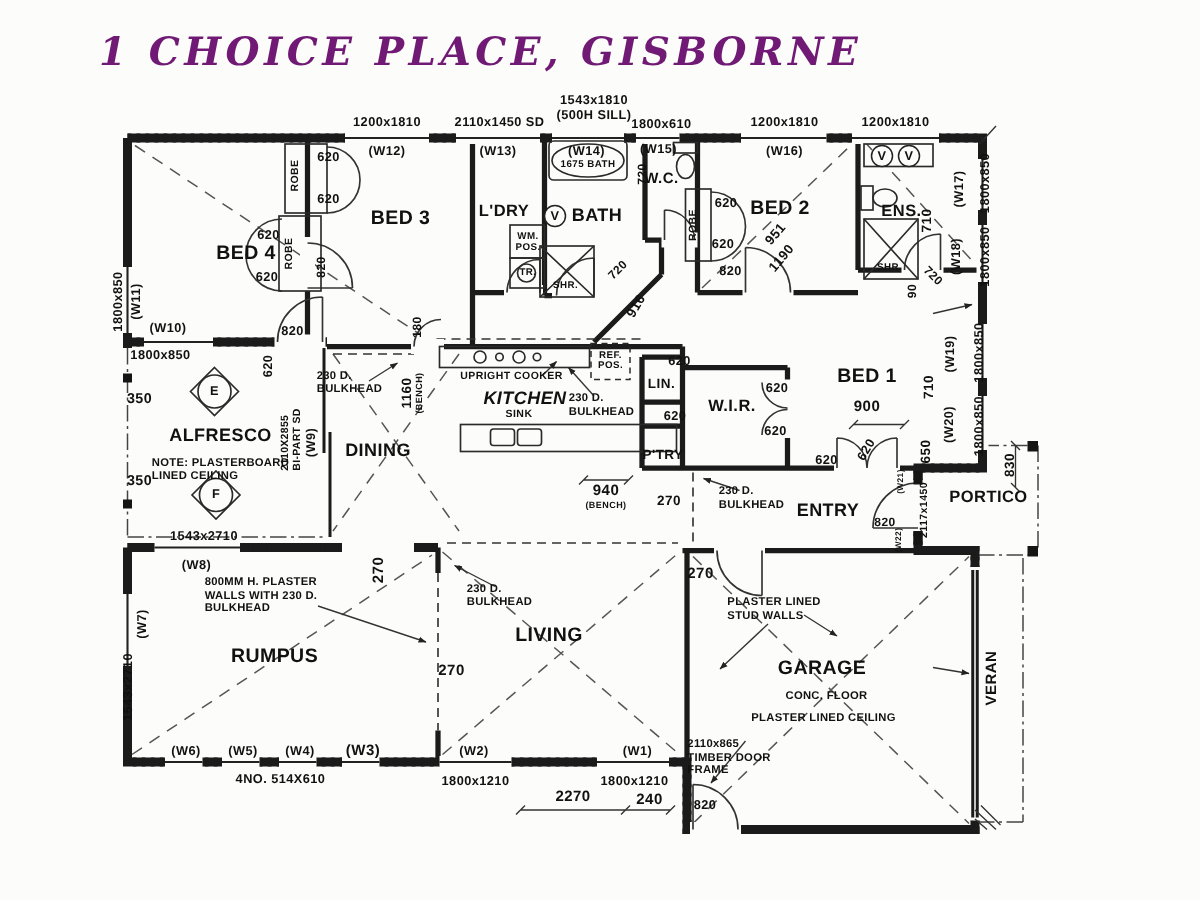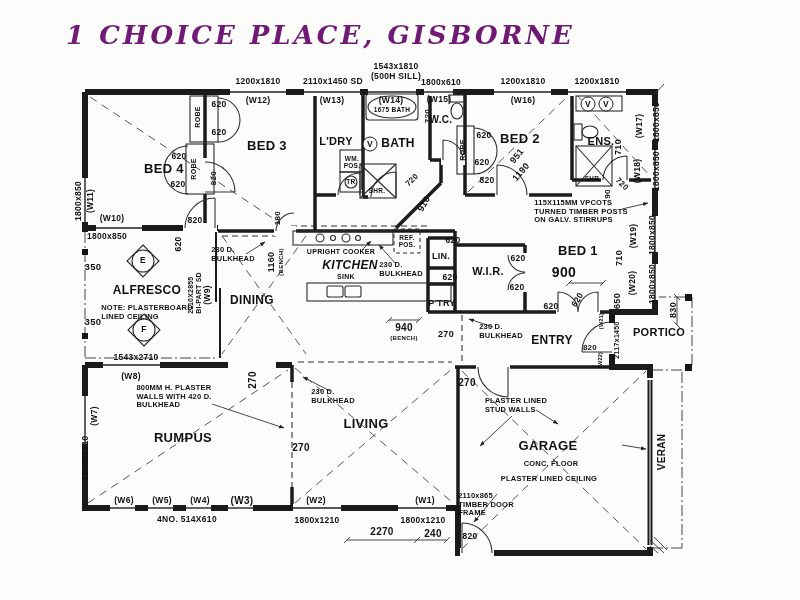--- a/index.html
+++ b/index.html
@@ -319,21 +319,21 @@
         <div class="lbl" style="left: 657px; top: 171px; font-size: 8.5px; transform: translate(-50%, -50%) rotate(-90deg);">1800x850</div>
         <div class="lbl" style="left: 653px; top: 235px; font-size: 8.5px; transform: translate(-50%, -50%) rotate(-90deg);">1800x850</div>
         <div class="lbl" style="left: 653px; top: 284px; font-size: 8.5px; transform: translate(-50%, -50%) rotate(-90deg);">1800x850</div>
         <div class="lbl" style="left: 618px; top: 147px; font-size: 9px; transform: translate(-50%, -50%) rotate(-90deg);">710</div>
         <div class="lbl" style="left: 619px; top: 258px; font-size: 9px; transform: translate(-50%, -50%) rotate(-90deg);">710</div>
         <div class="lbl" style="left: 617px; top: 301px; font-size: 9px; transform: translate(-50%, -50%) rotate(-90deg);">650</div>
         <div class="lbl" style="left: 608px; top: 194px; font-size: 8px; transform: translate(-50%, -50%) rotate(-90deg);">90</div>
         <div class="lbl" style="left: 622px; top: 184px; font-size: 8px; transform: translate(-50%, -50%) rotate(45deg);">720</div>
         <div class="lbl" style="left: 673px; top: 310px; font-size: 9px; transform: translate(-50%, -50%) rotate(-90deg);">830</div>
         <div class="lbl" style="left: 617px; top: 340px; font-size: 7px; transform: translate(-50%, -50%) rotate(-90deg);">2117x1450</div>
-        <div class="lbl" style="left: 564px; top: 272px; font-size: 14px; transform: translate(-50%, -50%) rotate(0deg);">900</div>
+        <div class="lbl" style="left: 578px; top: 272px; font-size: 10px; transform: translate(-50%, -50%) rotate(0deg);">900</div>
         <div class="lbl" style="left: 517px; top: 156px; font-size: 9px; transform: translate(-50%, -50%) rotate(-50deg);">951</div>
         <div class="lbl" style="left: 521px; top: 172px; font-size: 9px; transform: translate(-50%, -50%) rotate(-50deg);">1190</div>
         <div class="lbl" style="left: 424px; top: 204px; font-size: 9px; transform: translate(-50%, -50%) rotate(-60deg);">916</div>
         <div class="lbl" style="left: 428px; top: 116px; font-size: 8px; transform: translate(-50%, -50%) rotate(-90deg);">720</div>
         <div class="lbl" style="left: 412px; top: 180px; font-size: 8px; transform: translate(-50%, -50%) rotate(-45deg);">720</div>
         <div class="lbl" style="left: 219px; top: 105px; font-size: 8.5px; transform: translate(-50%, -50%) rotate(0deg);">620</div>
         <div class="lbl" style="left: 219px; top: 133px; font-size: 8.5px; transform: translate(-50%, -50%) rotate(0deg);">620</div>
         <div class="lbl" style="left: 179px; top: 157px; font-size: 8.5px; transform: translate(-50%, -50%) rotate(0deg);">620</div>
         <div class="lbl" style="left: 178px; top: 185px; font-size: 8.5px; transform: translate(-50%, -50%) rotate(0deg);">620</div>
         <div class="lbl" style="left: 214px; top: 178px; font-size: 8px; transform: translate(-50%, -50%) rotate(-90deg);">820</div>
@@ -353,25 +353,22 @@
         <div class="lbl" style="left: 281px; top: 262px; font-size: 6px; transform: translate(-50%, -50%) rotate(-90deg);">(BENCH)</div>
         <div class="lbl" style="left: 404px; top: 328px; font-size: 10px; transform: translate(-50%, -50%) rotate(0deg);">940</div>
         <div class="lbl" style="left: 404px; top: 338px; font-size: 6px; transform: translate(-50%, -50%) rotate(0deg);">(BENCH)</div>
         <div class="lbl" style="left: 446px; top: 334px; font-size: 9px; transform: translate(-50%, -50%) rotate(0deg);">270</div>
         <div class="lbl" style="left: 467px; top: 383px; font-size: 10px; transform: translate(-50%, -50%) rotate(0deg);">270</div>
         <div class="lbl" style="left: 253px; top: 380px; font-size: 10px; transform: translate(-50%, -50%) rotate(-90deg);">270</div>
         <div class="lbl" style="left: 301px; top: 448px; font-size: 10px; transform: translate(-50%, -50%) rotate(0deg);">270</div>
         <div class="lbl" style="left: 590px; top: 348px; font-size: 8px; transform: translate(-50%, -50%) rotate(0deg);">820</div>
         <div class="lbl note" style="left: 147px; top: 313px; font-size: 7.5px; transform: translate(-50%, -50%) rotate(0deg);">NOTE: PLASTERBOARD
 LINED CEILING</div>
-        <div class="lbl note" style="left: 581px; top: 212px; font-size: 7.5px; transform: translate(-50%, -50%) rotate(0deg);">115X115MM VPCOTS
-TURNED TIMBER POSTS
-ON GALV. STIRRUPS</div>
         <div class="lbl note" style="left: 174px; top: 397px; font-size: 7.5px; transform: translate(-50%, -50%) rotate(0deg);">800MM H. PLASTER
-WALLS WITH 420 D.
+WALLS WITH 230 D.
 BULKHEAD</div>
         <div class="lbl note" style="left: 233px; top: 255px; font-size: 7.5px; transform: translate(-50%, -50%) rotate(0deg);">230 D.
 BULKHEAD</div>
         <div class="lbl note" style="left: 401px; top: 270px; font-size: 7.5px; transform: translate(-50%, -50%) rotate(0deg);">230 D.
 BULKHEAD</div>
         <div class="lbl note" style="left: 333px; top: 397px; font-size: 7.5px; transform: translate(-50%, -50%) rotate(0deg);">230 D.
 BULKHEAD</div>
         <div class="lbl note" style="left: 501px; top: 332px; font-size: 7.5px; transform: translate(-50%, -50%) rotate(0deg);">230 D.
 BULKHEAD</div>
         <div class="lbl note" style="left: 516px; top: 406px; font-size: 7.5px; transform: translate(-50%, -50%) rotate(0deg);">PLASTER LINED

